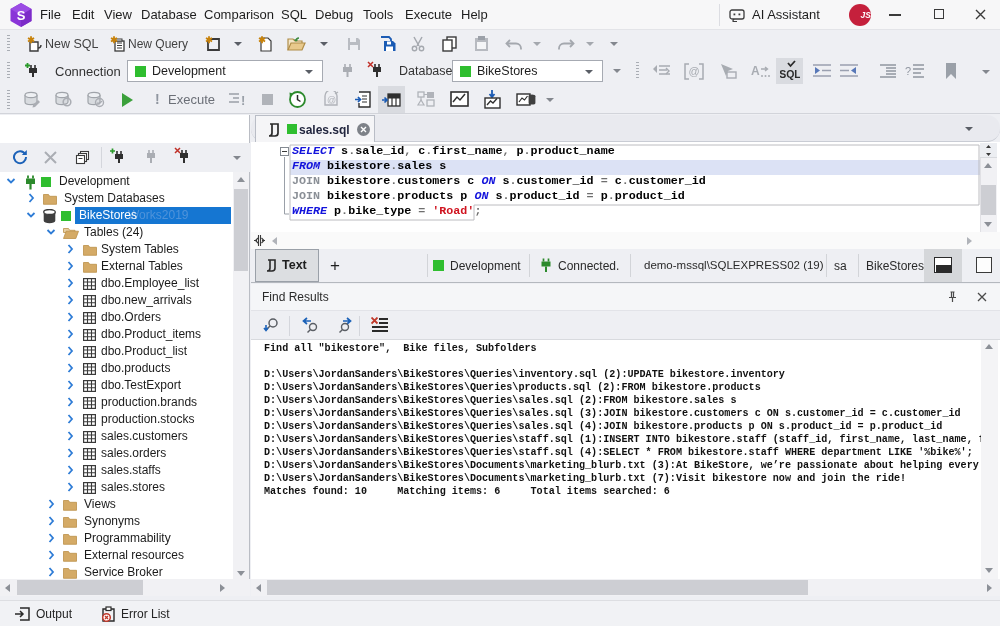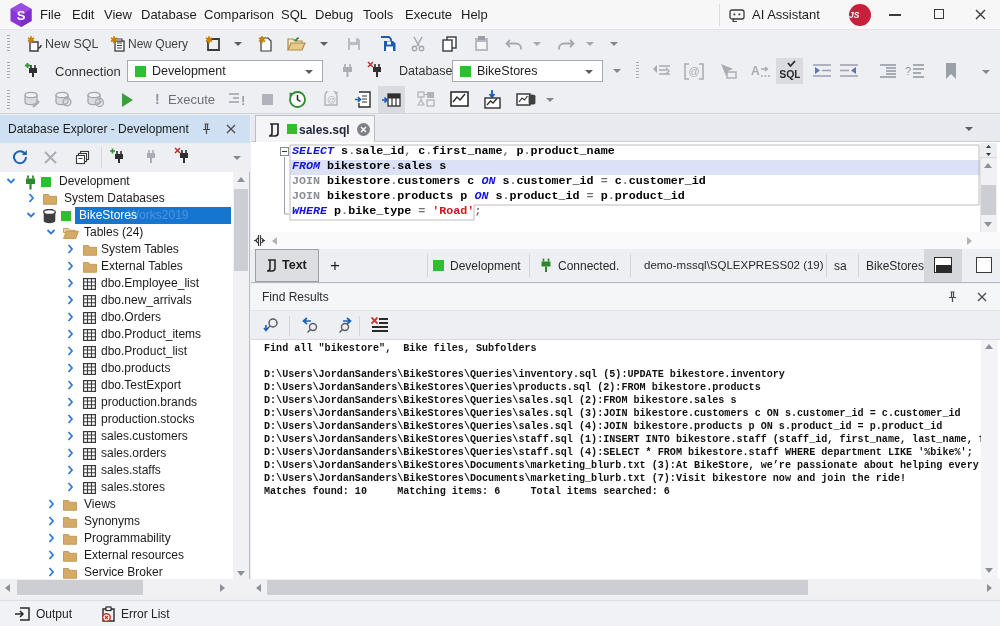--- a/index.html
+++ b/index.html
@@ -23,21 +23,21 @@
 .caret { width:0; height:0; border-left:4px solid transparent; border-right:4px solid transparent; border-top:4px solid #5a5e66; }
 
 #main { position:absolute; left:0; top:115px; width:1000px; height:485px; }
 
 #explorer { position:absolute; left:0; top:0; width:250px; height:485px; background:#fff; border-right:1px solid #babdc4; }
 #exp-head { position:absolute; left:0; top:0; width:250px; height:28px; background:#cfe0f2; font-size:12px; color:#1a1a1a; }
 #exp-tools { position:absolute; left:0; top:28px; width:250px; height:29px; background:#eeeff3; }
 #tree { position:absolute; left:0; top:57px; width:233px; height:407px; background:#fff; overflow:hidden; font-size:12px; color:#1b1b1b; }
 
 #right { position:absolute; left:251px; top:0; width:749px; height:485px; }
-#tabbar { position:absolute; left:0; top:0; width:749px; height:27px; background:#e9eaef; border-bottom:1px solid #c9ccd4; }
+#tabbar { position:absolute; left:0; top:0; width:749px; height:27px; background:#e9eaef; border-bottom:1px solid #c9ccd4;border-radius:13px; }
 #tab1 { position:absolute; left:4px; top:0; width:120px; height:27px; background:#f5f5f7; border:1px solid #b9bdc6; border-bottom:none; }
 #editor { position:absolute; left:0; top:27px; width:749px; height:90px; background:#fff; }
 #ed-hscroll { position:absolute; left:0; top:117px; width:749px; height:17px; background:#fafafa; }
 #textrow { position:absolute; left:0; top:134px; width:749px; height:34px; background:#eeeff3; border-bottom:1px solid #b4b8be; }
 #findpanel { position:absolute; left:0; top:169px; width:749px; height:316px; background:#fff; }
 #find-head { position:absolute; left:0; top:0; width:749px; height:27px; background:#f5f6f8; border-bottom:1px solid #e2e3e8; font-size:12px; color:#2a2a2a; }
 #find-tools { position:absolute; left:0; top:27px; width:749px; height:29px; background:#eeeff3; border-bottom:1px solid #d8dade; }
 #find-content { position:absolute; left:0; top:56px; width:749px; height:240px; background:#fff; font-family:"Liberation Mono", monospace; font-size:10.1px; font-weight:bold; color:#111; }
 .fline { position:absolute; left:13px; white-space:pre; }
 
@@ -75,21 +75,21 @@
   <div class="menu" style="left:461px">Help</div>
   <div class="abs" style="left:719px;top:4px;width:1px;height:22px;background:#dcdde2"></div>
   <svg class="abs" style="left:729px;top:8px" width="17" height="14" viewBox="0 0 17 14">
     <rect x="1" y="2" width="14" height="9" rx="2" fill="none" stroke="#3c3c3c" stroke-width="1.3"></rect>
     <rect x="4.5" y="5.5" width="1.8" height="1.8" fill="#3c3c3c"></rect>
     <rect x="9.5" y="5.5" width="1.8" height="1.8" fill="#3c3c3c"></rect>
     <path d="M5 11 l-1.5 2.5 M4 13.5 h4" stroke="#3c3c3c" stroke-width="1.2" fill="none"></path>
   </svg>
   <div class="menu" style="left:752px;font-size:13px">AI Assistant</div>
   <div class="abs" style="left:849px;top:4px;width:22px;height:22px;border-radius:50%;background:#c5203c"></div>
-  <div class="abs" style="left:849px;top:4px;width:22px;height:28px;line-height:22px;text-align:left;font-size:8.5px;font-weight:bold;color:#fff;font-style:italic">JS</div>
+  <div class="abs" style="left:849px;top:4px;width:22px;height:28px;line-height:22px;text-align:right;font-size:8.5px;font-weight:bold;color:#fff;font-style:italic">JS</div>
   <div class="abs" style="left:889px;top:14px;width:12px;height:1.5px;background:#3a3a3a"></div>
   <div class="abs" style="left:934px;top:9px;width:10px;height:10px;border:1.5px solid #3a3a3a"></div>
   <svg class="abs" style="left:975px;top:9px" width="11" height="11" viewBox="0 0 11 11">
       <path d="M1 1 L10 10 M10 1 L1 10" stroke="#3a3a3a" stroke-width="1.4"></path>
     </svg>
 </div>
 
 <div id="tb1" class="tb">
   <div class="grip" style="top:4px;height:18px"></div>
   <svg class="abs" style="left:26px;top:5px" width="18" height="17" viewBox="0 0 18 17">
@@ -308,29 +308,20 @@
     <rect x="1" y="4" width="13" height="11" fill="#fff" stroke="#2f2f2f" stroke-width="1.4"></rect>
     <path d="M3 12 l3 -4 2.5 2 3 -4" fill="none" stroke="#2f2f2f" stroke-width="1.2"></path>
     <ellipse cx="16" cy="6" rx="3.4" ry="1.6" fill="#3f3f3f"></ellipse>
     <path d="M12.6 6 v7 a3.4 1.6 0 0 0 6.8 0 v-7" fill="#3f3f3f"></path>
   </svg>
   <div class="abs caret" style="left:546px;top:13px;border-top-color:#83878e"></div>
 </div>
 
 <div id="main">
 <div id="explorer">
-<div id="exp-head">
-        <span class="abs" style="left:8px;top:7px">Database Explorer - Development</span>
-<svg class="abs" style="left:201px;top:8px" width="11" height="12" viewBox="0 0 11 12">
-          <path d="M3.5 1 h4 M4.5 1 v5 M6.5 1 v5 M2 6.5 h7 M5.5 7 v4" stroke="#4a4a4a" stroke-width="1.2" fill="none"></path>
-        </svg>
-<svg class="abs" style="left:226px;top:9px" width="10" height="10" viewBox="0 0 10 10">
-          <path d="M1 1 L9 9 M9 1 L1 9" stroke="#4a4a4a" stroke-width="1.3"></path>
-        </svg>
-</div>
 <div id="exp-tools">
 <svg class="abs" style="left:12px;top:6px" width="16" height="16" viewBox="0 0 16 16">
           <path d="M13.2 5.2 A6 6 0 1 0 14 8" fill="none" stroke="#1c62b8" stroke-width="2"></path>
           <path d="M14.8 1 v5 h-5 z" fill="#1c62b8"></path>
         </svg>
 <svg class="abs" style="left:44px;top:8px" width="13" height="13" viewBox="0 0 13 13">
           <path d="M1 1 L12 12 M12 1 L1 12" stroke="#aaadb3" stroke-width="2"></path>
         </svg>
 <svg class="abs" style="left:75px;top:7px" width="15" height="15" viewBox="0 0 15 15">
           <rect x="5.5" y="1.5" width="8" height="8" fill="#fff" stroke="#3a3a3a" stroke-width="1.1"></rect>
@@ -662,21 +653,21 @@
             <path d="M8.5 12.5 L5.5 15.5" stroke="#5a5e64" stroke-width="1.4"></path>
           </svg>
 <div class="abs" style="left:108px;top:5px;width:1px;height:20px;background:#d4d6dc"></div>
 <svg class="abs" style="left:120px;top:6px" width="18" height="17" viewBox="0 0 18 17">
             <path d="M8 2 h9 M8 6 h9 M1 10 h16 M1 14 h16" stroke="#2a2a2a" stroke-width="2"></path>
             <path d="M0.5 0.5 L6.5 6.5 M6.5 0.5 L0.5 6.5" stroke="#c0392b" stroke-width="1.8"></path>
           </svg>
 </div>
 <div id="find-content">
 <div class="fline" style="top:3px">Find all "bikestore",  Bike files, Subfolders</div>
-<div class="fline" style="top:29px">D:\Users\JordanSanders\BikeStores\Queries\inventory.sql (5):UPDATE bikestore.inventory</div>
+<div class="fline" style="top:29px">D:\Users\JordanSanders\BikeStores\Queries\inventory.sql (2):UPDATE bikestore.inventory</div>
 <div class="fline" style="top:42px">D:\Users\JordanSanders\BikeStores\Queries\products.sql (2):FROM bikestore.products</div>
 <div class="fline" style="top:55px">D:\Users\JordanSanders\BikeStores\Queries\sales.sql (2):FROM bikestore.sales s</div>
 <div class="fline" style="top:68px">D:\Users\JordanSanders\BikeStores\Queries\sales.sql (3):JOIN bikestore.customers c ON s.customer_id = c.customer_id</div>
 <div class="fline" style="top:81px">D:\Users\JordanSanders\BikeStores\Queries\sales.sql (4):JOIN bikestore.products p ON s.product_id = p.product_id</div>
 <div class="fline" style="top:94px">D:\Users\JordanSanders\BikeStores\Queries\staff.sql (1):INSERT INTO bikestore.staff (staff_id, first_name, last_name, f</div>
 <div class="fline" style="top:107px">D:\Users\JordanSanders\BikeStores\Queries\staff.sql (4):SELECT * FROM bikestore.staff WHERE department LIKE '%bike%';</div>
 <div class="fline" style="top:120px">D:\Users\JordanSanders\BikeStores\Documents\marketing_blurb.txt (3):At BikeStore, we’re passionate about helping every</div>
 <div class="fline" style="top:133px">D:\Users\JordanSanders\BikeStores\Documents\marketing_blurb.txt (7):Visit bikestore now and join the ride!</div>
 <div class="fline" style="top:146px">Matches found: 10     Matching items: 6     Total items searched: 6</div>
 </div>

